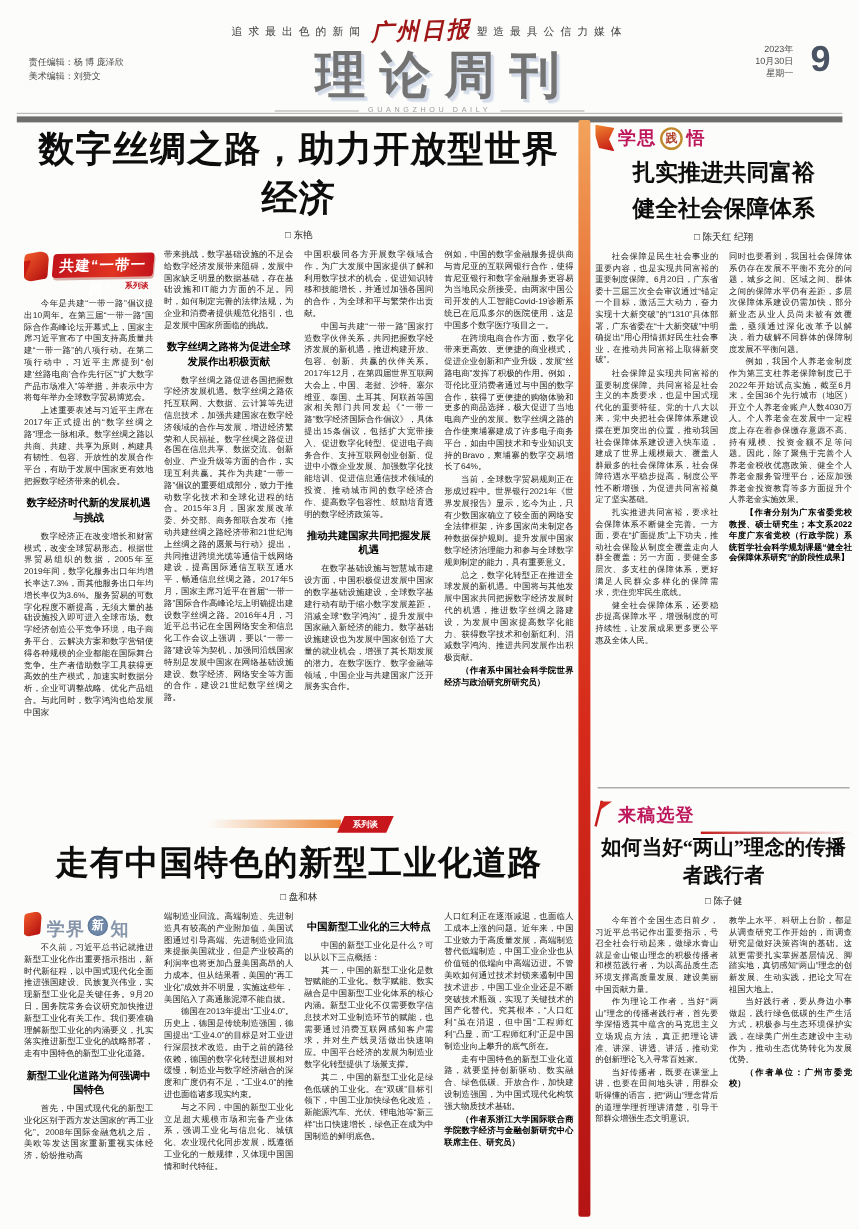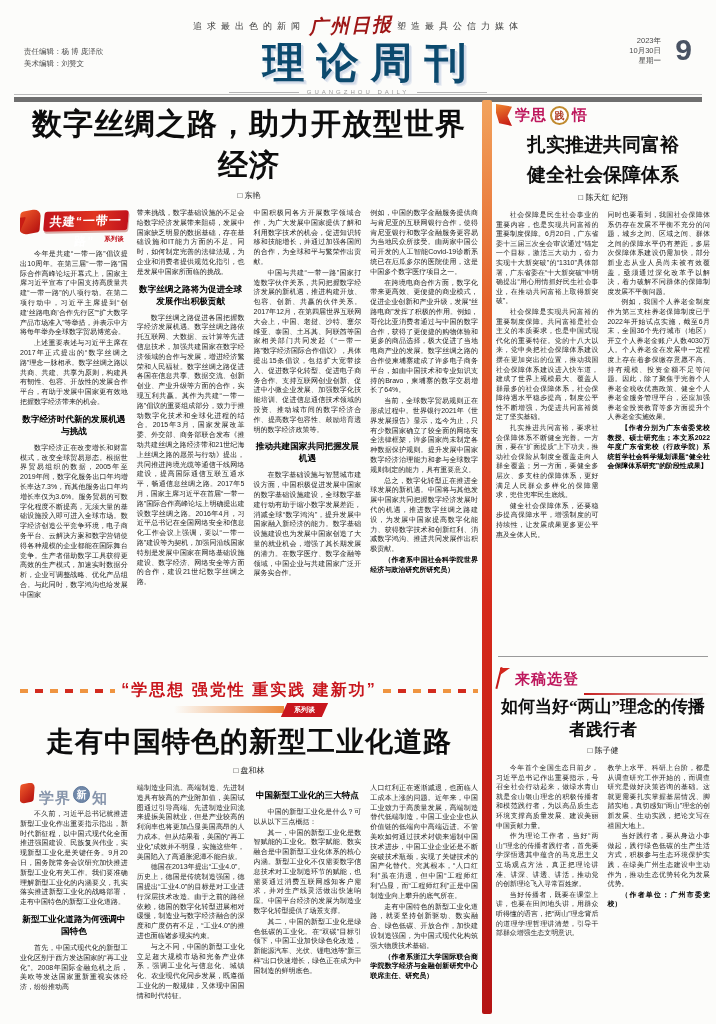--- a/index.html
+++ b/index.html
@@ -11,21 +11,21 @@
   }
   .page{position:absolute;inset:0;background:#fcfcfa;}
 
   
   .masthead{position:relative;height:92px;}
   .slogan-row{display:flex;justify-content:center;align-items:center;gap:4px;padding-top:13px;}
   .slogan{font-size:9px;letter-spacing:5px;color:#3a3a3a;}
   .brand{font-family:"DejaVu Serif","Liberation Serif",serif;font-style:italic;font-weight:bold;
          color:#9e1616;font-size:19px;letter-spacing:2px;transform:rotate(-2deg);}
   .edition-title{text-align:center;font-family:"Liberation Serif","DejaVu Serif",serif;
-         font-weight:900;font-size:42px;letter-spacing:12px;color:#0c4a6e;margin-top:-4px;
+         font-weight:900;font-size:42px;letter-spacing:12px;color:#737373;margin-top:-4px;
          text-shadow:2px 2px 0 #d3dbe8,3px 3px 0 #e7ebf2;padding-left:25px;}
   .edition-sub{display:flex;justify-content:center;align-items:center;gap:8px;margin-top:-2px;}
   .edition-sub .line{width:70px;height:1px;background:#b5b5b5;}
   .edition-sub span{font-size:6px;letter-spacing:3px;color:#9a9a9a;}
   .editors{position:absolute;left:24px;top:46px;font-size:7.5px;color:#4a4a4a;line-height:12px;}
   .dateblock{position:absolute;right:55px;top:36px;text-align:right;font-size:7.5px;color:#4a4a4a;line-height:10px;}
   .pagenum{position:absolute;right:24px;top:33px;font-size:30px;font-weight:bold;color:#495363;
            font-family:"Liberation Sans",sans-serif;}
   .rule1{margin:2px 14px 0;border-top:1px solid #b9b9b9;}
   .rule2{margin:2px 14px 0;height:5px;background:#6e6e6e;}
@@ -174,25 +174,20 @@
             <p class="cont">例如，中国的数字金融服务提供商与肯尼亚的互联网银行合作，使得肯尼亚银行和数字金融服务更容易为当地民众所接受。由两家中国公司开发的人工智能Covid-19诊断系统已在厄瓜多尔的医院使用，这是中国多个数字医疗项目之一。</p>
             <p>在跨境电商合作方面，数字化带来更高效、更便捷的商业模式，促进企业创新和产业升级，发展“丝路电商”发挥了积极的作用。例如，哥伦比亚消费者通过与中国的数字合作，获得了更便捷的购物体验和更多的商品选择，极大促进了当地电商产业的发展。数字丝绸之路的合作使柬埔寨建成了许多电子商务平台，如由中国技术和专业知识支持的Bravo，柬埔寨的数字交易增长了64%。</p>
             <p>当前，全球数字贸易规则正在形成过程中。世界银行2021年《世界发展报告》显示，迄今为止，只有少数国家确立了较全面的网络安全法律框架，许多国家尚未制定各种数据保护规则。提升发展中国家数字经济治理能力和参与全球数字规则制定的能力，具有重要意义。</p>
             <p>总之，数字化转型正在推进全球发展的新机遇。中国将与其他发展中国家共同把握数字经济发展时代的机遇，推进数字丝绸之路建设，为发展中国家提高数字化能力、获得数字技术和创新红利、消减数字鸿沟、推进共同发展作出积极贡献。</p>
             <p class="author">（作者系中国社会科学院世界经济与政治研究所研究员）</p>
           </div>
         </div>
       </div>
 
       <div class="banner">
-        <div class="banner-row">
-          <div class="dashes"></div>
-          <div class="banner-text">“学思想 强党性 重实践 建新功”</div>
-          <div class="dashes"></div>
-        </div>
         <div class="banner-flagrow">
           <div class="flag-swoosh"></div>
           <div class="series-flag"><span>系列谈</span></div>
         </div>
       </div>
 
       <div>
         <div class="headline ind-headline">走有中国特色的新型工业化道路</div>
         <div class="byline">□ 盘和林</div>
         <div class="cols ind-cols">

